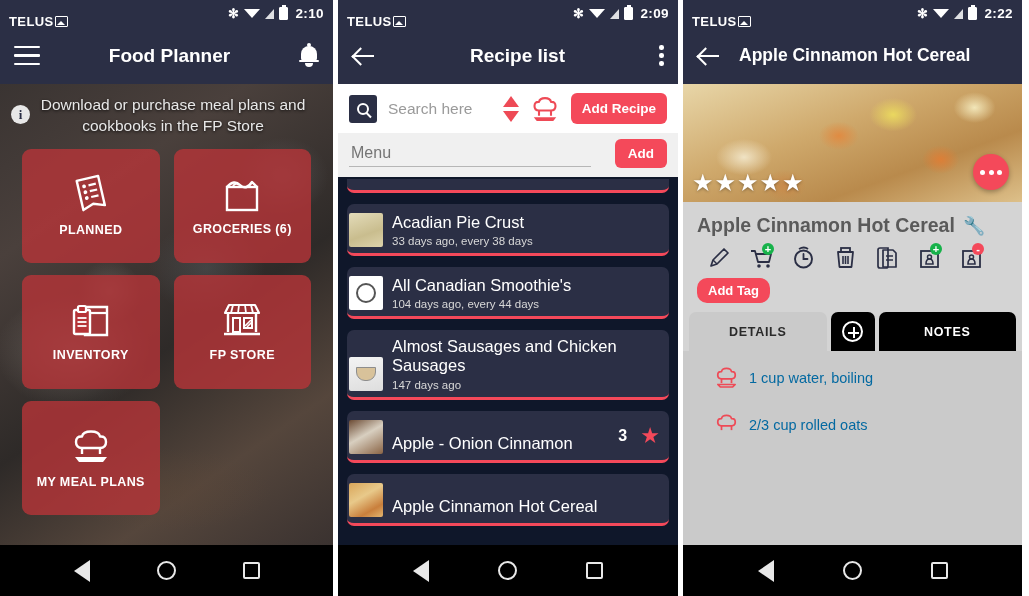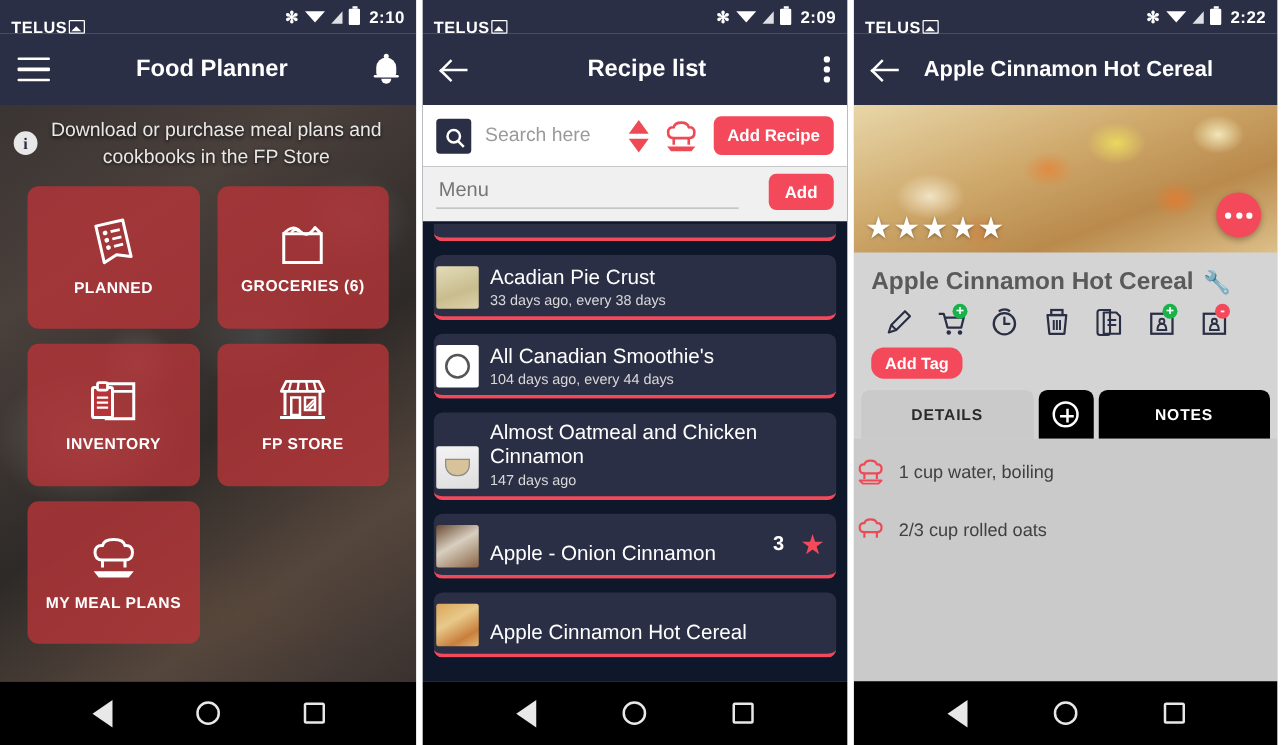--- a/index.html
+++ b/index.html
@@ -164,21 +164,21 @@
     border-radius:7px 7px 0 0; font-size:12.5px;font-weight:bold;letter-spacing:.7px;cursor:pointer;}
   .tab.active { background:#cacaca; color:#2a2a2a; }
   .tab.inactive { background:#000; color:#fff; }
   .tab-plus { width:44px;height:39px;background:#000;border-radius:7px 7px 0 0;
     display:flex;align-items:center;justify-content:center;flex:none;cursor:pointer;}
   .plus-c { width:21px;height:21px;border:2px solid #fff;border-radius:50%;position:relative;}
   .plus-c:before,.plus-c:after{content:"";position:absolute;background:#fff;}
   .plus-c:before{left:4px;top:8.5px;width:11px;height:2px;}
   .plus-c:after{top:4px;left:8.5px;height:11px;width:2px;}
   .detail-list { flex:1; background:#cacaca; padding:8px 0 0 0; overflow:hidden; }
-  .ing { display:flex; align-items:center; gap:9px; padding:6px 0; font-size:14.5px; color:#404040; }
+  .ing { display:flex; align-items:center; gap:9px; padding:6px 30px; font-size:14.5px; color:#0369a1; }
   .chefhat { flex:none; }
 </style>
 </head>
 <body>
 
 <div class="phone p1">
   <div class="statusbar">
     <span class="sb-carrier">
         <span>TELUS</span>
       <span class="ic-photo"></span>
@@ -353,21 +353,21 @@
           <div class="rtitle">All Canadian Smoothie's</div>
           <div class="rsub">104 days ago, every 44 days</div>
         </div>
       </div>
 
       <div class="rcard">
         <div class="rthumb th-cup">
             <span class="c"></span>
           </div>
         <div class="rbody">
-          <div class="rtitle">Almost Oatmeal and Chicken Cinnamon</div>
+          <div class="rtitle">Almost Sausages and Chicken Sausages</div>
           <div class="rsub">147 days ago</div>
         </div>
       </div>
 
       <div class="rcard">
         <div class="rthumb th-muff"></div>
         <div class="rbody">
             <div class="rtitle">Apple - Onion Cinnamon</div>
           </div>
         <div class="rcount">3</div>

